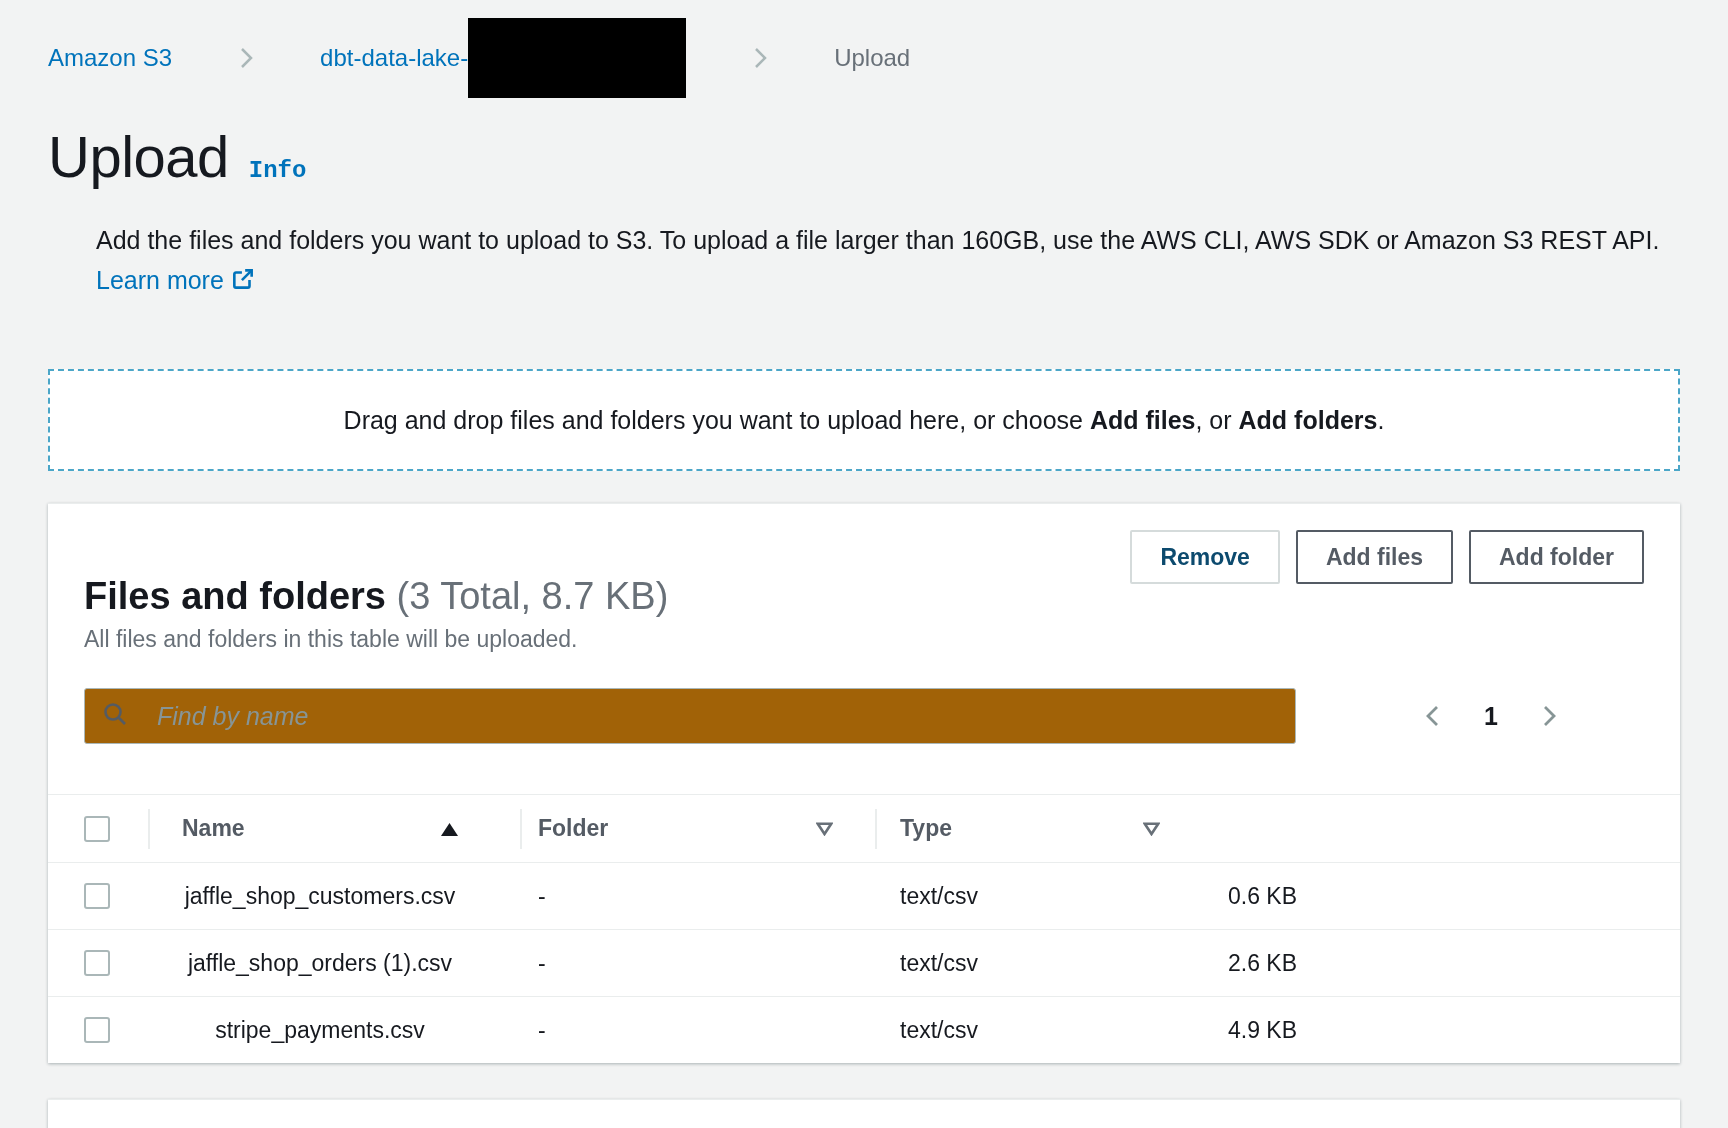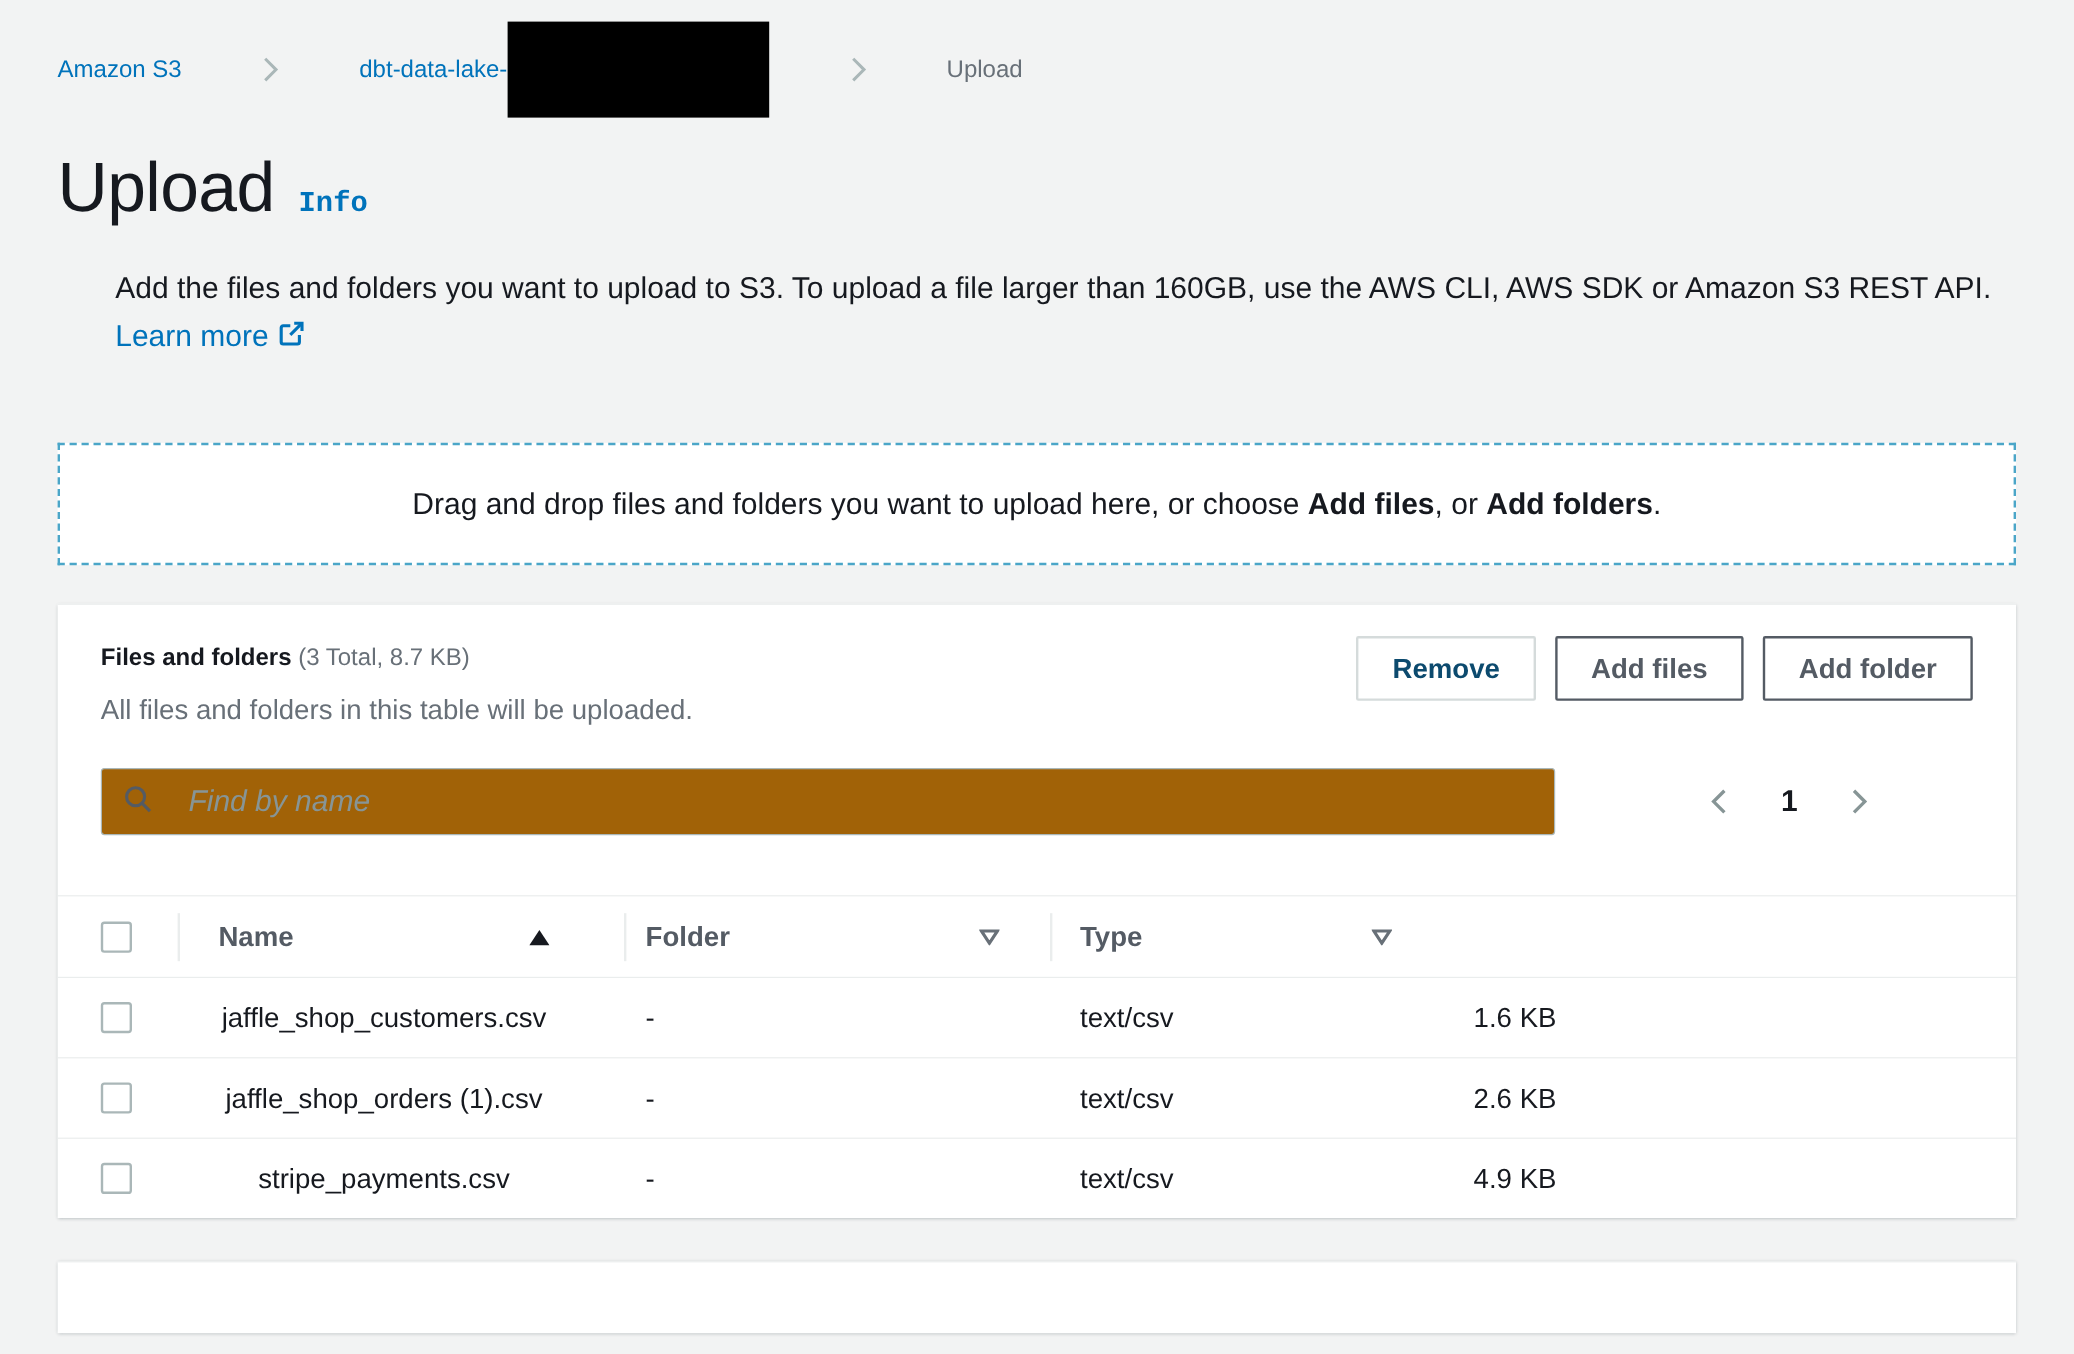--- a/index.html
+++ b/index.html
@@ -5,21 +5,21 @@
   * { margin:0; padding:0; box-sizing:border-box; }
   html,body { width:1728px; height:1128px; overflow:hidden; }
   body {
     background:#f2f3f3;
     font-family:"Liberation Sans", sans-serif;
     color:#16191f;
   }
   .page { padding:18px 48px 0 48px; }
 
   
-  .breadcrumb { height:80px; display:flex; align-items:center; font-size:20px;gap:48px; }
+  .breadcrumb { height:80px; display:flex; align-items:center; font-size:24px;gap:48px; }
   .breadcrumb a { text-decoration:none; color:#0073bb; cursor:pointer; }
   .crumb-sep { margin:0 18px; display:flex; align-items:center; }
   .crumb-current { color:#687078; }
   .crumb-redacted-wrap { display:flex; align-items:center; }
   .redaction-box { width:218px; height:80px; background:#000; }
 
   
   .title-row { margin-top:26px; display:flex; align-items:baseline; gap:20px; }
   .page-title { font-size:58px; font-weight:400; color:#16191f; letter-spacing:-0.5px; line-height:66px; }
   .info-link { font-size:24px; font-weight:700; color:#0073bb; text-decoration:none; cursor:pointer;font-family:Liberation Mono, monospace; }
@@ -38,21 +38,21 @@
   }
   .dropzone b { font-weight:700; }
 
   
   .panel {
     margin-top:32px; background:#fff;
     box-shadow:0 1px 3px rgba(0,28,36,0.3);
     border-top:1px solid #eaeded;
   }
   .panel-header { padding:26px 36px 0 36px; display:flex; justify-content:space-between; align-items:flex-start; }
-  .panel-title { font-size:20px; font-weight:700; line-height:36px; color:#16191f; }
+  .panel-title { font-size:38px; font-weight:700; line-height:36px; color:#16191f;margin-top:48px; }
   .panel-summary { font-weight:400; color:#687078; }
   .panel-subtitle { margin-top:10px; font-size:23px; line-height:30px; color:#687078; }
 
   .panel-buttons { display:flex; gap:16px; }
   .btn {
     height:54px; padding:0 28px; background:#fff; cursor:pointer;
     border:2px solid #545b64; border-radius:2px;
     font-family:"Liberation Sans", sans-serif;
     font-size:23px; font-weight:700; color:#545b64;
   }
@@ -232,21 +232,21 @@
         <div></div>
       </div>
 
       <div class="tr row">
         <div class="cell-check">
           <span class="checkbox"></span>
         </div>
         <div class="cell-name">jaffle_shop_customers.csv</div>
         <div class="cell-folder">-</div>
         <div class="cell-type">text/csv</div>
-        <div class="cell-size">1.6 KB</div>
+        <div class="cell-size">0.6 KB</div>
         <div></div>
       </div>
 
       <div class="tr row">
         <div class="cell-check">
           <span class="checkbox"></span>
         </div>
         <div class="cell-name">jaffle_shop_orders (1).csv</div>
         <div class="cell-folder">-</div>
         <div class="cell-type">text/csv</div>

